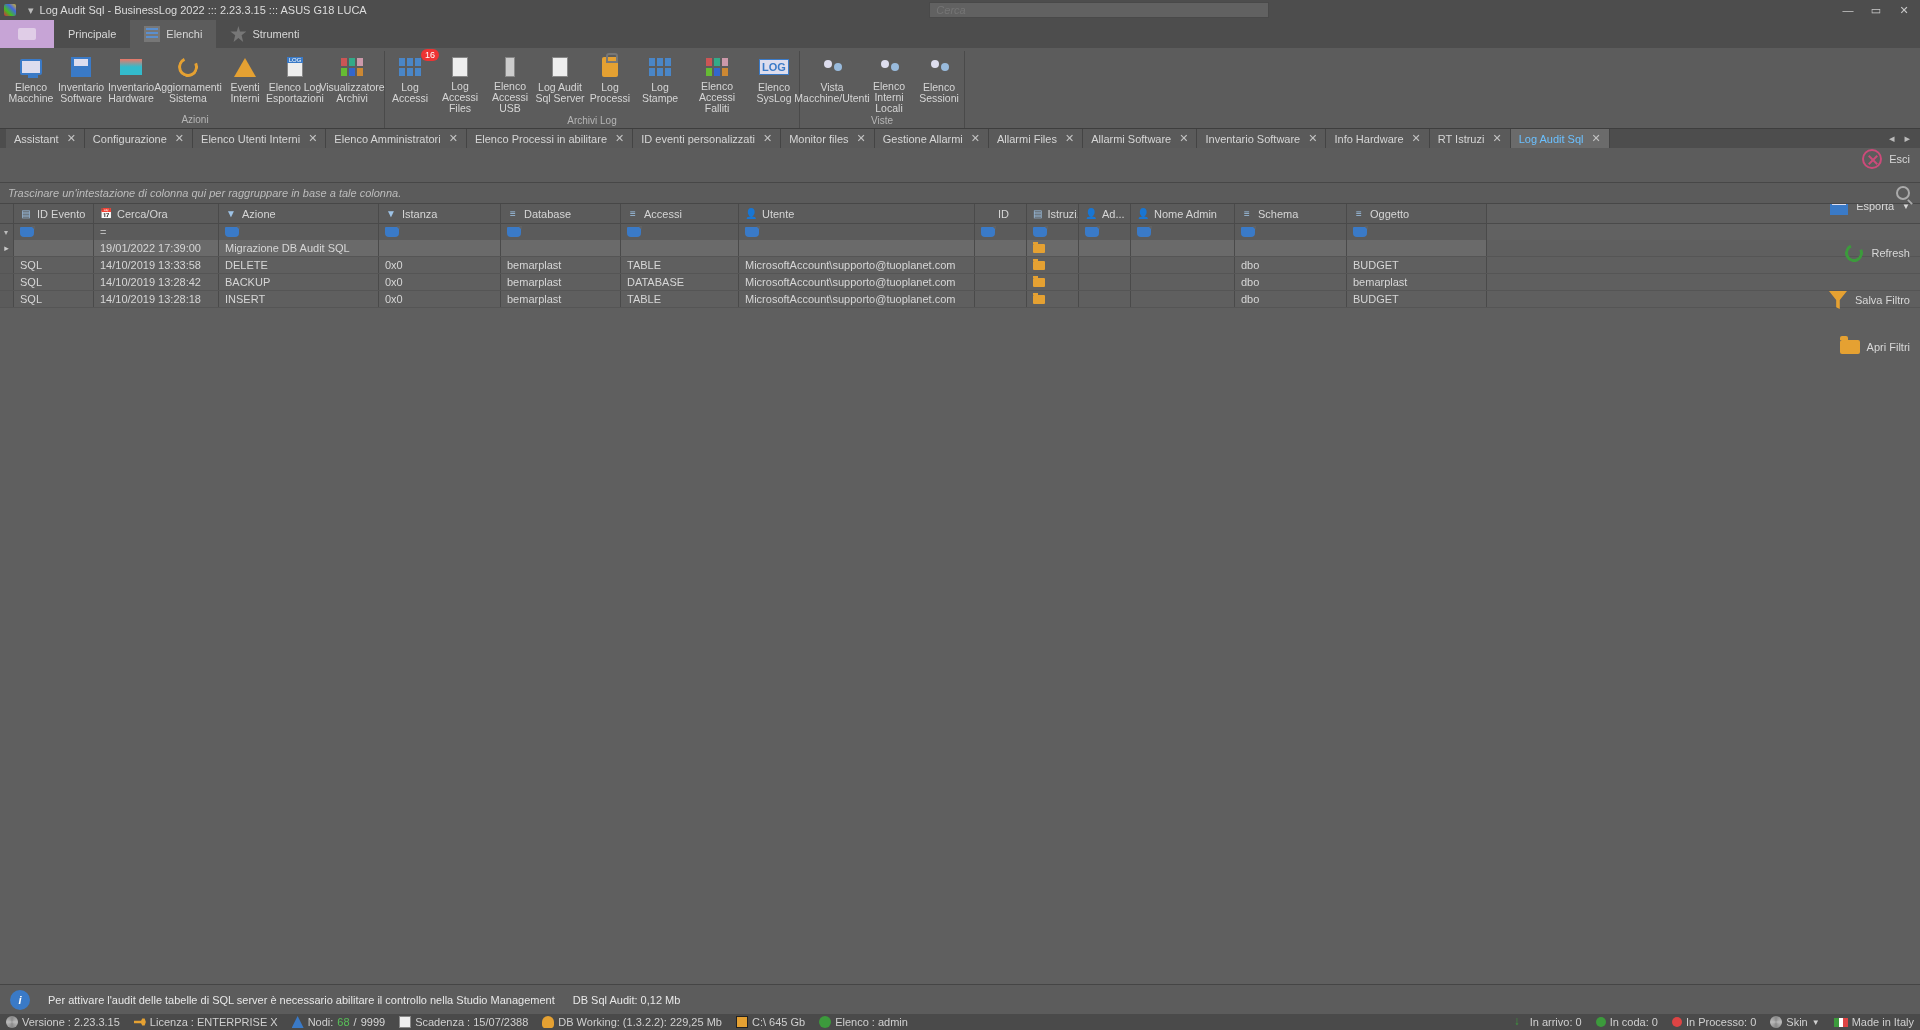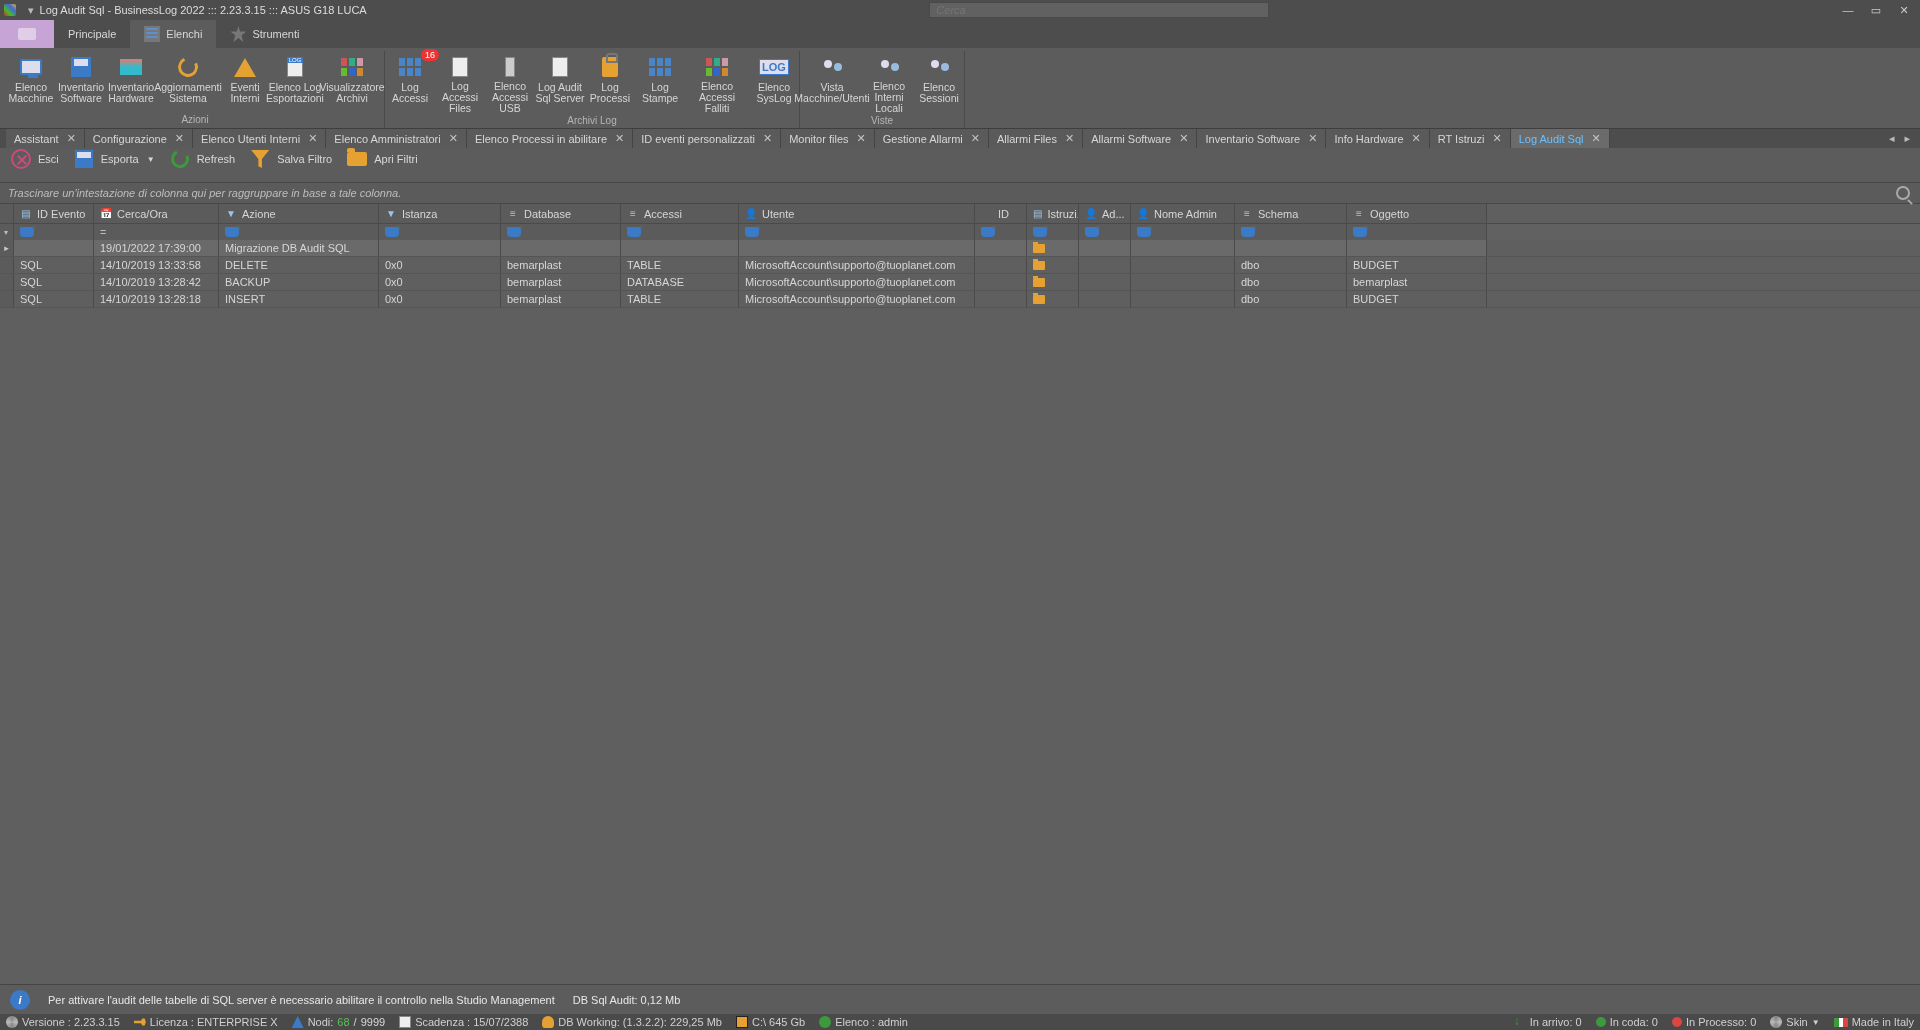--- a/index.html
+++ b/index.html
@@ -59,21 +59,21 @@
 .ic-log { font-size:11px; color:#3a7ac7; font-weight:bold; border:1px solid #3a7ac7; padding:1px 2px; background:#dde;}
 
 
 .doctabs { height:20px; background:#4d4d4d; display:flex; align-items:stretch; padding-left:6px; border-top:1px solid #3e3e3e; position:relative; }
 .dtab { display:flex; align-items:center; padding:0 8px; background:#5a5a5a; border-right:1px solid #444; color:#d6d6d6; cursor:pointer; gap:8px; white-space:nowrap; }
 .dtab.active { background:#6b6b6b; color:#6bc0ff; }
 .dtab .x { color:#c4c4c4; font-size:11px; cursor:pointer; }
 .doctabs .navarr { margin-left:auto; display:flex; align-items:center; gap:10px; padding:0 10px; color:#bbb; }
 
 
-.toolbar { height:34px; background:#5c5c5c; display:flex; align-items:flex-start; gap:14px; padding:0 10px; }
+.toolbar { height:34px; background:#5c5c5c; display:flex; align-items:flex-end; gap:25px; padding:0 10px;flex-direction:column; }
 .tbtn { display:flex; align-items:center; gap:6px; cursor:pointer; color:#d8d8d8; }
 .tbtn .ti { width:22px; height:22px; display:flex; align-items:center; justify-content:center; }
 .ti-close { width:20px;height:20px;border:2px solid #cc4b7a;border-radius:50%;position:relative;}
 .ti-close::before,.ti-close::after{content:"";position:absolute;left:3px;top:8px;width:12px;height:2px;background:#cc4b7a;}
 .ti-close::before{transform:rotate(45deg);} .ti-close::after{transform:rotate(-45deg);}
 .ti-save { width:18px;height:18px;background:#3a7ac7;} 
 .ti-save::after{content:"";display:block;margin:2px 2px 0 2px;height:6px;background:#dde;}
 .ti-refresh { width:18px;height:18px;border:3px solid #3c9a3c;border-radius:50%;border-top-color:transparent;transform:rotate(20deg);}
 .ti-filter { width:18px;height:18px;background:#e5a132;clip-path:polygon(0 0,100% 0,60% 50%,60% 100%,40% 90%,40% 50%);}
 .ti-folder { width:20px;height:14px;background:#e5a132;border-radius:2px;position:relative;}

